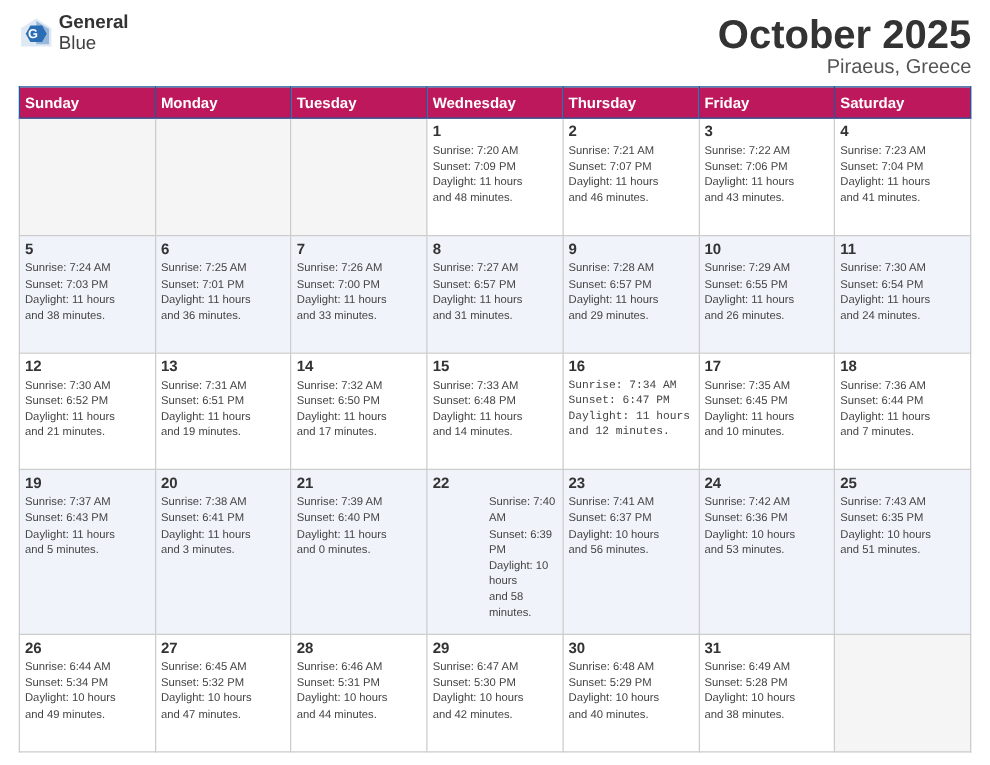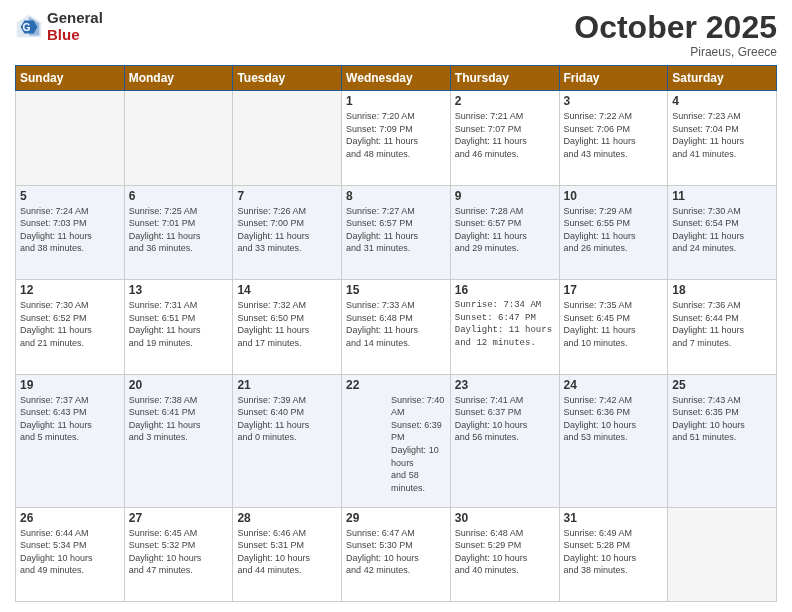--- a/index.html
+++ b/index.html
@@ -33,49 +33,49 @@
       flex-direction: column;
       line-height: 1.1;
     }
     .logo-general {
       font-size: 15px;
       font-weight: bold;
       color: #333;
     }
     .logo-blue {
       font-size: 15px;
-      font-weight: bold;
-      color: #b91c1c;
+      font-weight: normal;
+      color: #404040;
     }
     .logo-icon {
       width: 28px;
       height: 28px;
     }
     .title-block {
       text-align: right;
     }
     .month-title {
       font-size: 32px;
       font-weight: bold;
       color: #333;
       line-height: 1.1;
     }
     .subtitle {
-      font-size: 12px;
+      font-size: 16px;
       color: #555;
     }
     .calendar {
       flex: 1;
       border: 1px solid #ccc;
       border-collapse: collapse;
       width: 100%;
       table-layout: fixed;
     }
     .calendar th {
-      background: #a16207;
+      background: #be185d;
       color: #fff;
       font-size: 12px;
       font-weight: bold;
       padding: 5px 4px;
       border: 1px solid #1e5a9a;
       text-align: left;
     }
     .calendar td {
       border: 1px solid #ccc;
       vertical-align: top;

